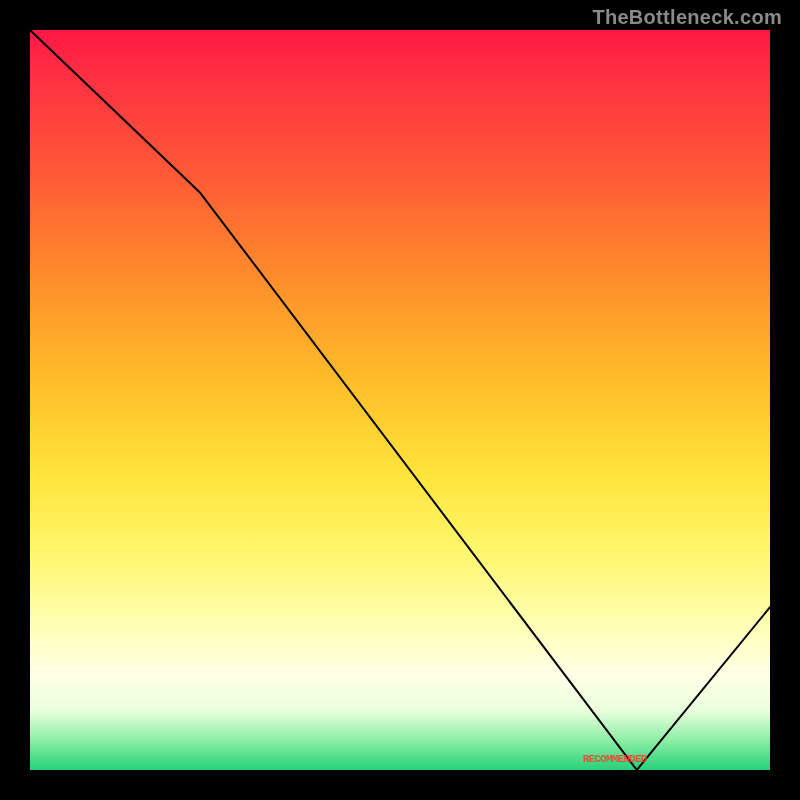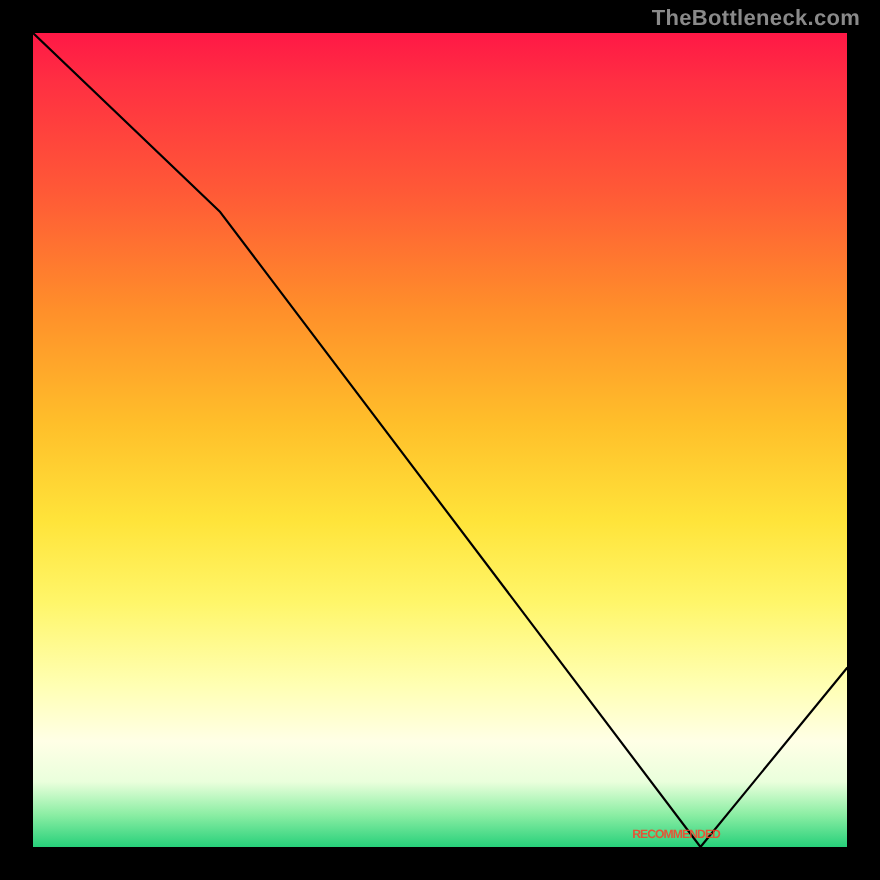--- a/index.html
+++ b/index.html
@@ -48,21 +48,21 @@
     );
   }
   svg.line {
     position: absolute;
     inset: 0;
     width: 100%;
     height: 100%;
   }
   .annotation {
     position: absolute;
-    font-family: Liberation Sans, sans-serif;
+    font-family: Liberation Mono, monospace;
     font-size: 11px;
     font-weight: 700;
     color: rgba(255,60,40,0.85);
     letter-spacing: -0.8px;
     white-space: nowrap;
   }
 </style>
 </head>
 <body>
 

